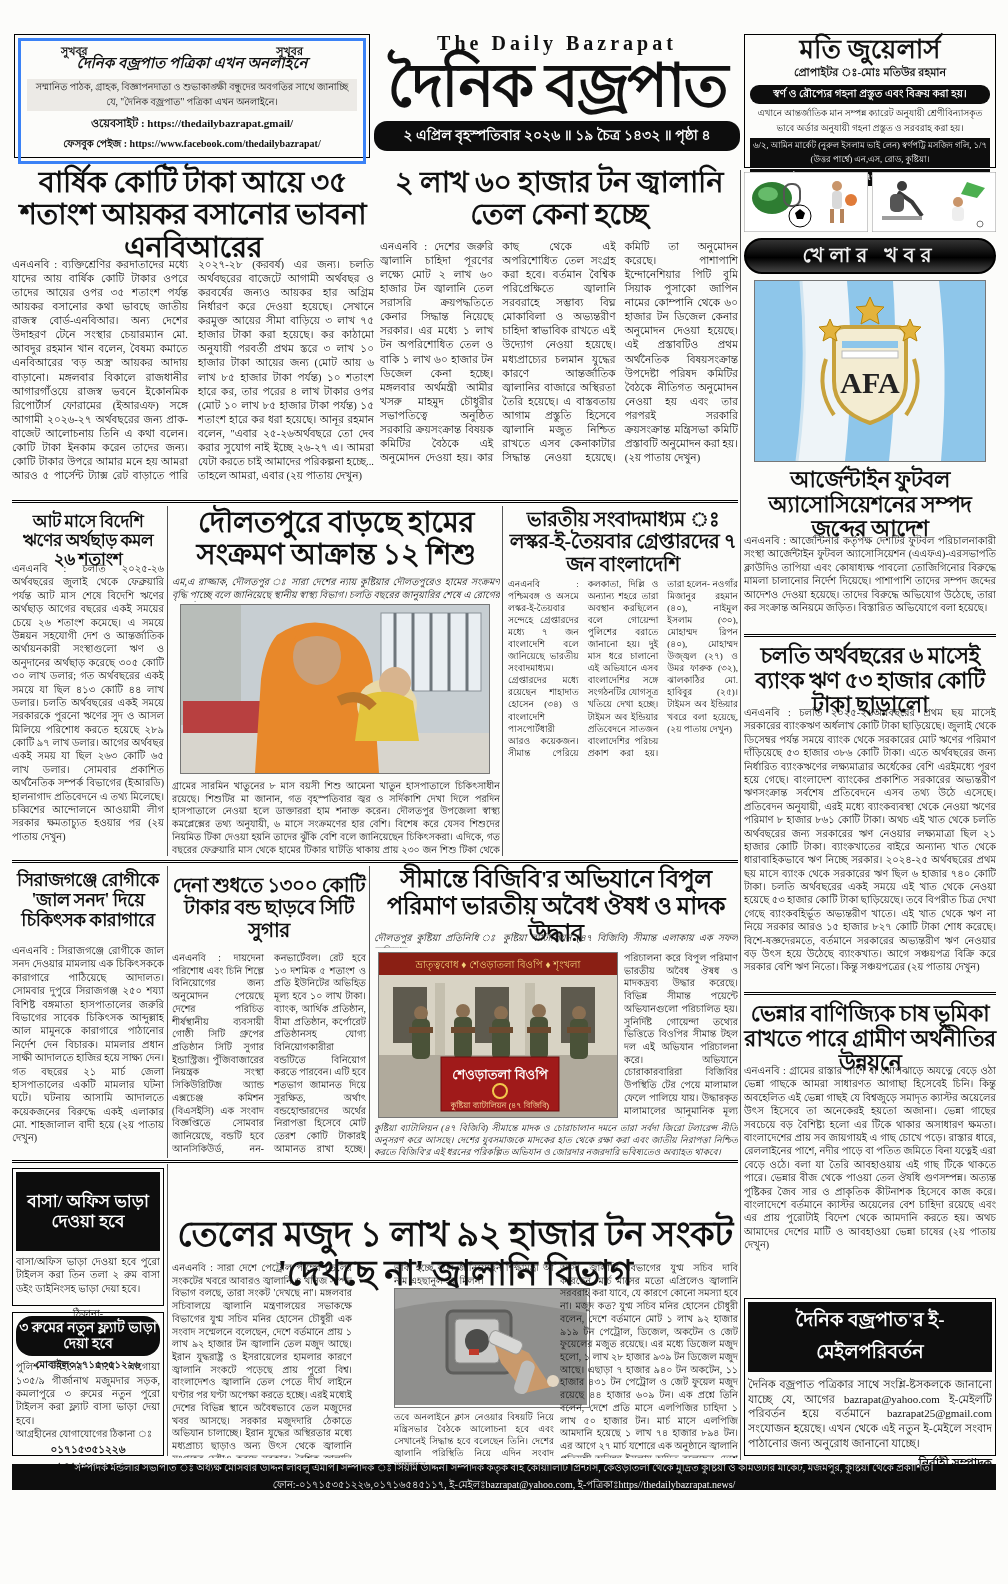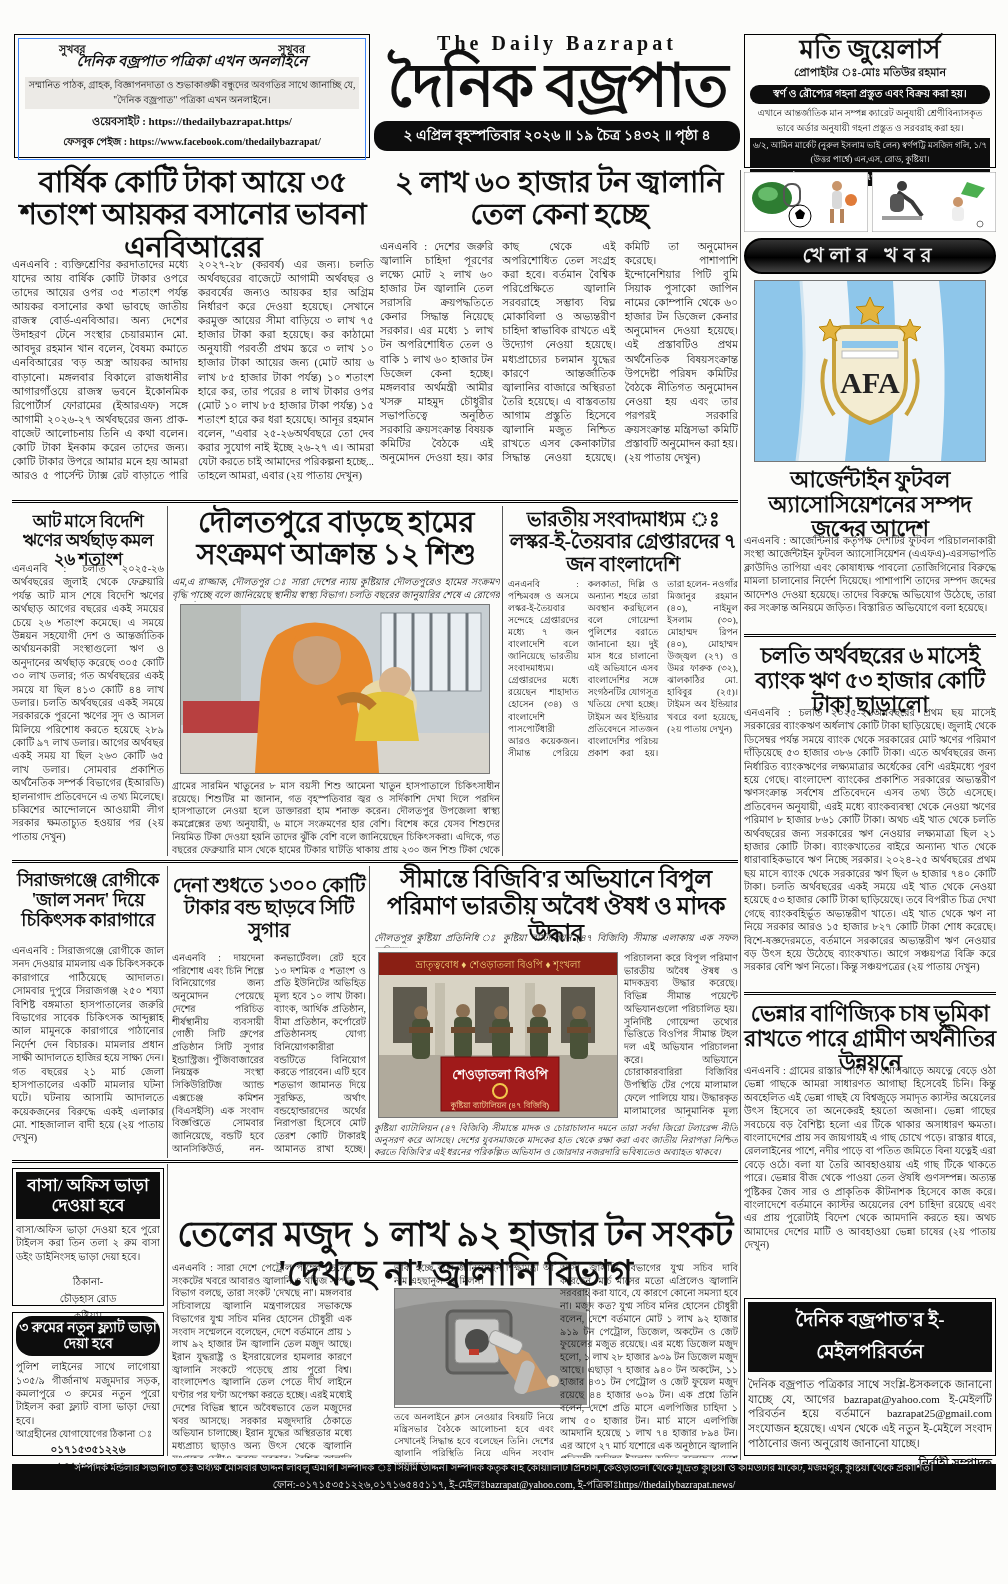--- a/index.html
+++ b/index.html
@@ -19,26 +19,26 @@
         font-weight:bold;letter-spacing:6px;border:2px solid #000;}
   .center{text-align:center;}
   svg{display:block;}
 </style>
 </head>
 <body>
 
 <div class="page">
 
   <div class="abs bordered" style="left:14px;top:34px;width:356px;height:124px;padding:3px;">
-    <div style="position:relative;border:1px solid #3b82f6;height:100%;padding:2px 6px;">
+    <div style="position:relative;border:3px solid #3b82f6;height:100%;padding:2px 6px;">
       <span style="position:absolute;left:40px;top:2px;font-size:11px;font-weight:bold;">সুখবর</span>
       <span style="position:absolute;right:60px;top:2px;font-size:11px;font-weight:bold;">সুখবর</span>
       <div class="center" style="margin-top:8px;font-size:15px;font-weight:bold;font-style:italic;">দৈনিক বজ্রপাত পত্রিকা এখন অনলাইনে</div>
       <div class="center" style="background:#eceae6;font-size:9.5px;margin-top:3px;padding:1px 2px;">সম্মানিত পাঠক, গ্রাহক, বিজ্ঞাপনদাতা ও শুভাকাঙ্ক্ষী বন্ধুদের অবগতির সাথে জানাচ্ছি যে, "দৈনিক বজ্রপাত" পত্রিকা এখন অনলাইনে।</div>
-      <div class="center" style="font-size:11px;font-weight:bold;margin-top:4px;">ওয়েবসাইট : https://thedailybazrapat.https/</div>
+      <div class="center" style="font-size:11px;font-weight:bold;margin-top:4px;">ওয়েবসাইট : https://thedailybazrapat.gmail/</div>
       <div class="center" style="font-size:10px;font-weight:bold;margin-top:2px;">ফেসবুক পেইজ : https://www.facebook.com/thedailybazrapat/</div>
     </div>
   </div>
 
   <div class="abs" style="left:374px;top:30px;width:366px;height:130px;">
     <div class="center" style="font-size:20px;font-weight:bold;letter-spacing:4px;margin-top:2px;">The Daily Bazrapat</div>
     <div class="center" style="font-size:60px;font-weight:bold;line-height:1.05;letter-spacing:-2px;">দৈনিক বজ্রপাত</div>
     <div class="black-bar center" style="margin-top:3px;border-radius:13px;font-size:14px;font-weight:bold;padding:3px 0;">২ এপ্রিল বৃহস্পতিবার ২০২৬ ॥ ১৯ চৈত্র ১৪৩২ ॥ পৃষ্ঠা ৪</div>
   </div>
 
@@ -226,21 +226,21 @@
       <circle cx="121" cy="138" r="7" fill="none" stroke="#f2c84b" stroke-width="2"></circle>
       <text x="121" y="155" text-anchor="middle" font-size="8" fill="#ffe9a8" font-family="Liberation Sans,sans-serif">কুষ্টিয়া ব্যাটালিয়ন (৪৭ বিজিবি)</text>
     </svg>
   </div>
   <div class="abs body-text" style="left:624px;top:952px;width:114px;height:166px;font-size:9.5px;">পরিচালনা করে বিপুল পরিমাণ ভারতীয় অবৈধ ঔষধ ও মাদকদ্রব্য উদ্ধার করেছে। বিভিন্ন সীমান্ত পয়েন্টে অভিযানগুলো পরিচালিত হয়। সুনির্দিষ্ট গোয়েন্দা তথ্যের ভিত্তিতে বিওপির সীমান্ত টহল দল এই অভিযান পরিচালনা করে। অভিযানে চোরাকারবারিরা বিজিবির উপস্থিতি টের পেয়ে মালামাল ফেলে পালিয়ে যায়। উদ্ধারকৃত মালামালের আনুমানিক মূল্য ৩,৫০,৭০৫/- টাকা। জব্দকৃত মালামাল কুষ্টিয়া শুল্ক গুদামে জমা প্রদান প্রক্রিয়াধীন রয়েছে।</div>
   <div class="abs body-text" style="left:374px;top:1122px;width:364px;height:36px;font-size:9px;font-style:italic;">কুষ্টিয়া ব্যাটালিয়ন (৪৭ বিজিবি) সীমান্তে মাদক ও চোরাচালান দমনে তারা সর্বদা জিরো টলারেন্স নীতি অনুসরণ করে আসছে। দেশের যুবসমাজকে মাদকের হাত থেকে রক্ষা করা এবং জাতীয় নিরাপত্তা নিশ্চিত করতে বিজিবি'র এই ধরনের পরিকল্পিত অভিযান ও জোরদার নজরদারি ভবিষ্যতেও অব্যাহত থাকবে।</div>
 
   <div class="abs rule" style="left:12px;top:1160px;width:726px;"></div>
 
   <div class="abs bordered" style="left:12px;top:1168px;width:152px;height:138px;padding:3px;">
-    <div class="black-bar center" style="font-size:17px;font-weight:bold;padding:4px 2px;line-height:1.15;">বাসা/ অফিস ভাড়া দেওয়া হবে</div>
+    <div class="black-bar center" style="font-size:17px;font-weight:bold;padding:20px 2px;line-height:1.15;">বাসা/ অফিস ভাড়া দেওয়া হবে</div>
     <div class="body-text" style="font-size:10px;margin-top:4px;">বাসা/অফিস ভাড়া দেওয়া হবে পুরো টাইলস করা তিন তলা ২ রুম বাসা ডইং ডাইনিংসহ ভাড়া দেয়া হবে।</div>
     <div class="center" style="font-size:10px;margin-top:11px;">ঠিকানা-</div>
     <div class="center" style="font-size:10px;">চৌড়হাস রোড</div>
     <div class="center" style="font-size:10px;">কুষ্টিয়া।</div>
     <div class="center" style="font-size:10px;font-weight:bold;">মোবাইল০১৭১৫৩৫১২২৬</div>
   </div>
 
   <div class="abs bordered" style="left:12px;top:1312px;width:152px;height:144px;padding:3px;">
     <div class="black-bar center" style="border-radius:16px;font-size:14px;font-weight:bold;padding:4px 2px;line-height:1.15;">৩ রুমের নতুন ফ্ল্যাট ভাড়া দেয়া হবে</div>
     <div class="body-text" style="font-size:10px;margin-top:4px;">পুলিশ লাইনের সাথে লাগোয়া ১৩৫/৯ গীর্জানাথ মজুমদার সড়ক, কমলাপুরে ৩ রুমের নতুন পুরো টাইলস করা ফ্ল্যাট বাসা ভাড়া দেয়া হবে।</div>

